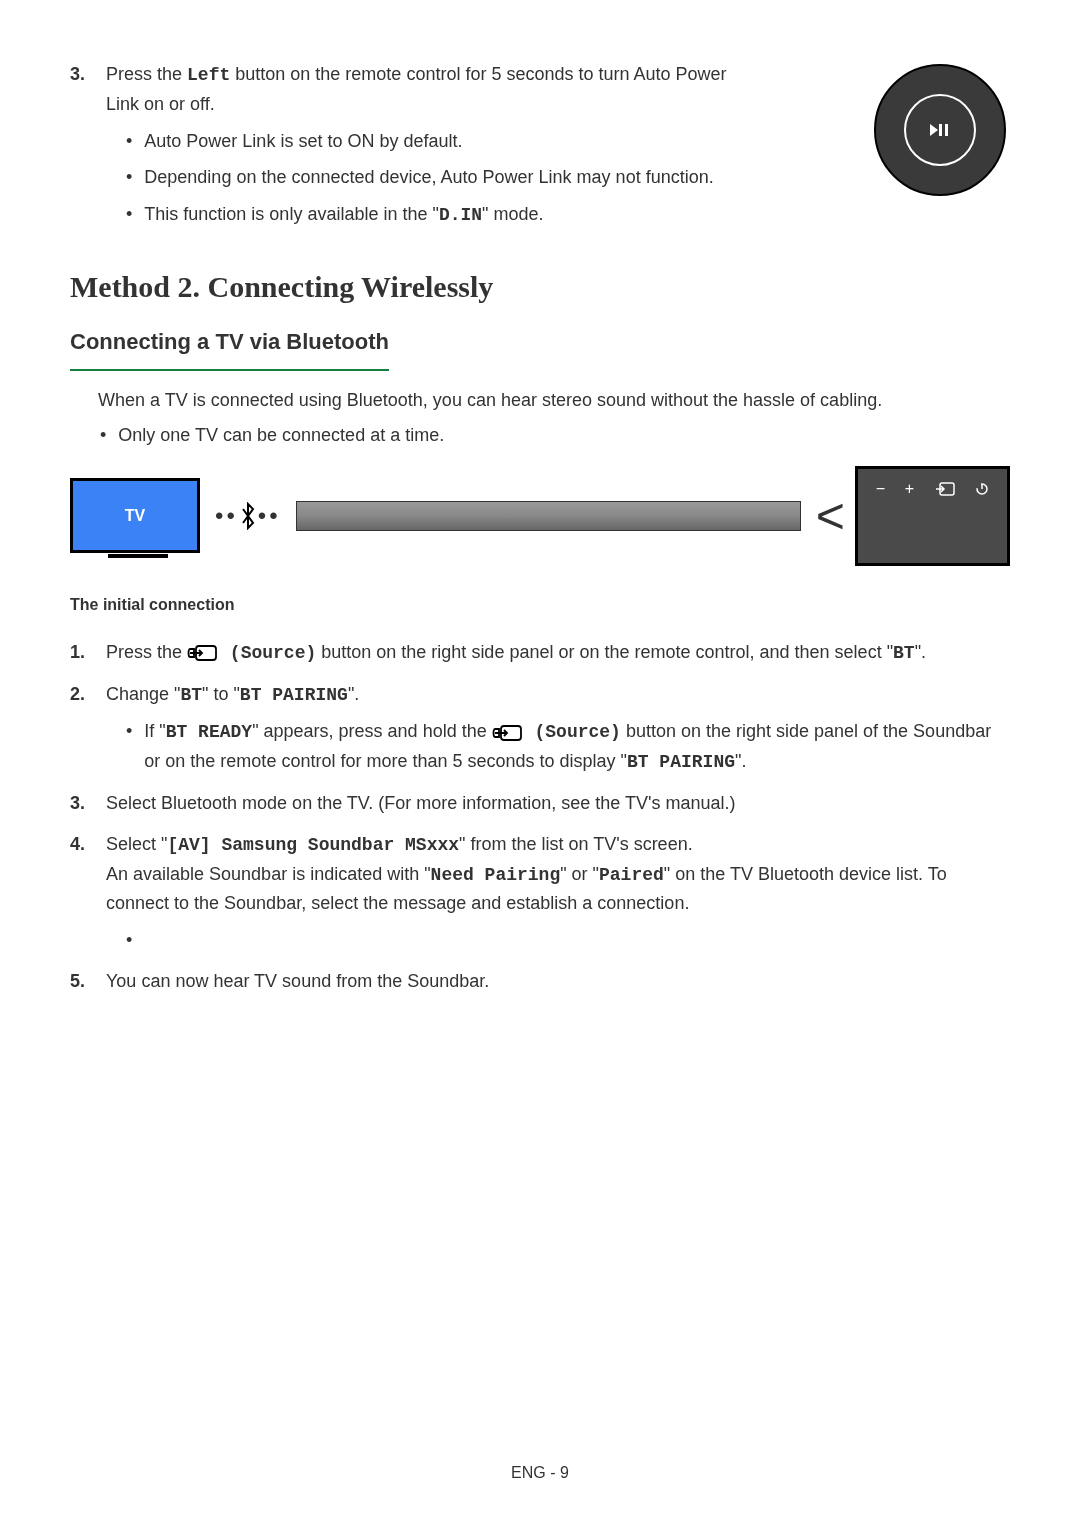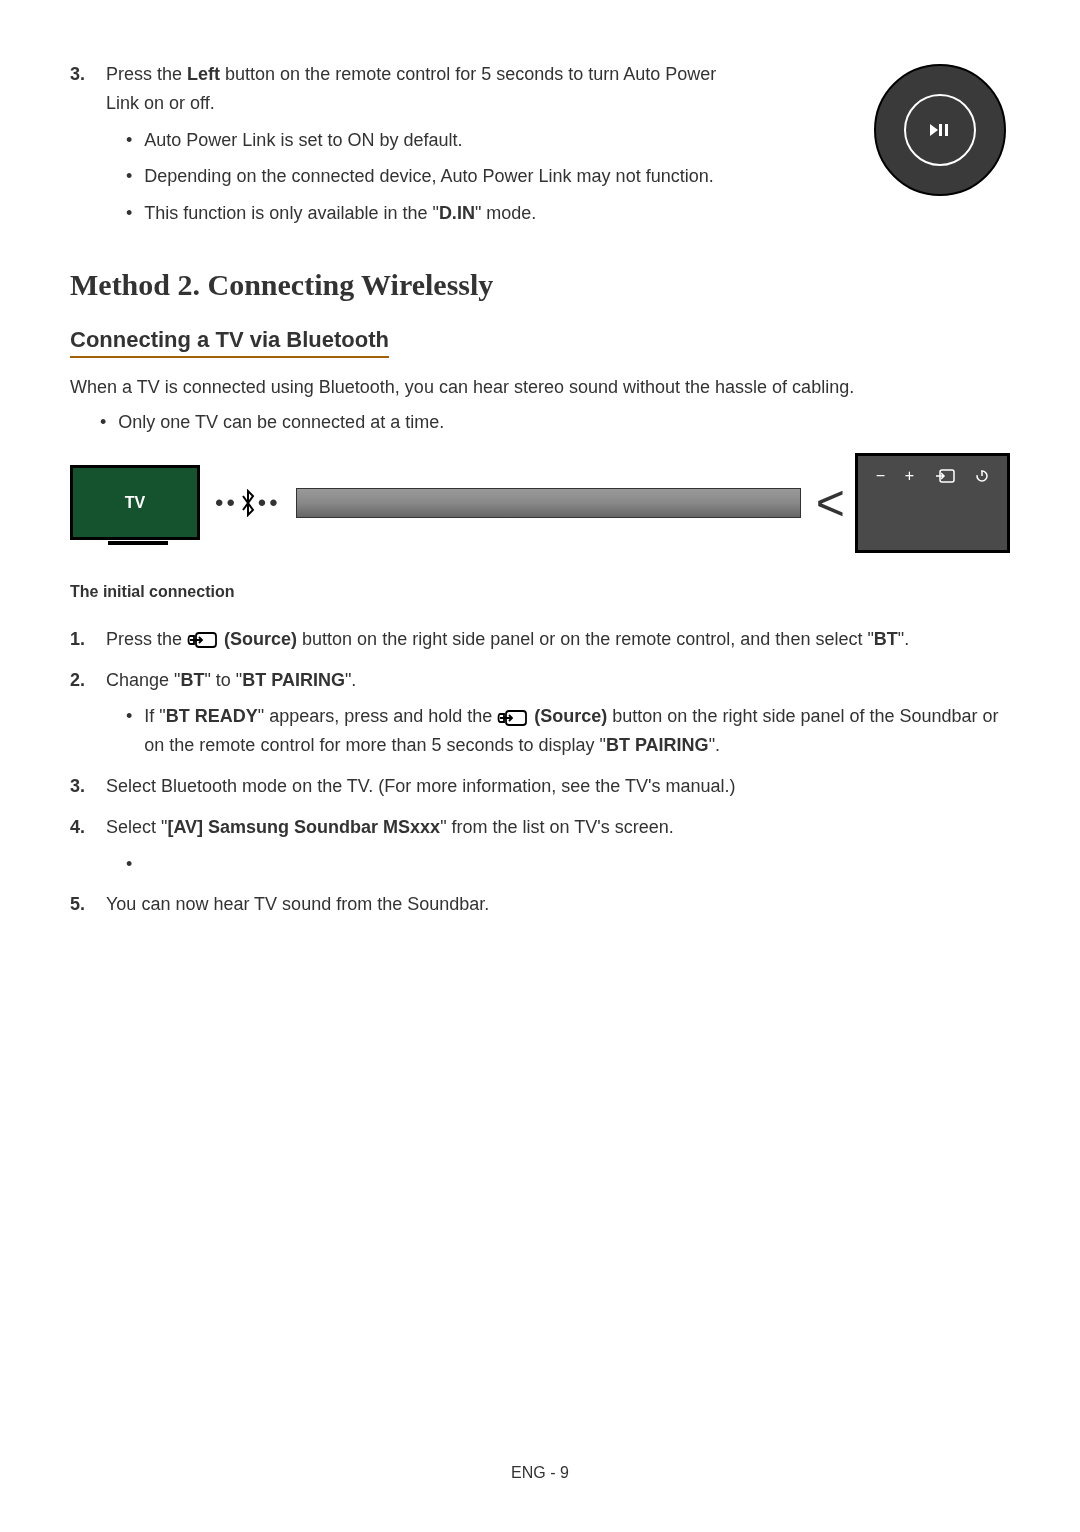--- a/index.html
+++ b/index.html
@@ -24,20 +24,21 @@
     .step-num {
       font-weight: bold;
       margin-right: 12px;
       min-width: 24px;
     }
     .step-content {
       flex: 1;
     }
     .bold {
       font-weight: bold;
+      font-family: Liberation Mono, monospace;
     }
     .bullet-item {
       display: flex;
       margin-top: 8px;
       margin-left: 20px;
     }
     .bullet-dot {
       margin-right: 12px;
     }
     .remote-illustration {
@@ -54,50 +55,51 @@
     h2 {
       font-size: 30px;
       font-weight: bold;
       margin-top: 40px;
       margin-bottom: 25px;
       font-family: Liberation Serif, serif;
     }
     h3 {
       font-size: 22px;
       font-weight: bold;
-      border-bottom: 2px solid #a16207;
+      border-bottom: 2px solid #15803d;
       display: inline-block;
-      padding-bottom: 3px;
+      padding-bottom: 14px;
       margin-bottom: 15px;
     }
     h4 {
       font-size: 16px;
       font-weight: bold;
       margin-top: 20px;
       margin-bottom: 24px;
     }
     .intro-text {
       margin-bottom: 10px;
       line-height: 1.6;
+      margin-left: 28px;
     }
     .single-bullet {
       display: flex;
       margin-left: 30px;
       margin-bottom: 20px;
     }
     .diagram-row {
       display: flex;
       align-items: center;
       margin-bottom: 30px;
       margin-top: 10px;
     }
     .tv-box {
       width: 130px;
       height: 75px;
-      background: #14532d;
+      background: #3b82f6;
       border: 3px solid #000;
       display: flex;
       align-items: center;
       justify-content: center;
       color: #fff;
       font-weight: bold;
       position: relative;
     }
     .tv-stand {
       width: 60px;
@@ -307,20 +309,23 @@
     <span class="step-num">3.</span>
     <div class="step-content">Select Bluetooth mode on the TV. (For more information, see the TV's manual.)</div>
   </div>
 
   <div class="step-item">
     <span class="step-num">4.</span>
     <div class="step-content">
       <div>
         <span>Select "</span><span class="bold">[AV] Samsung Soundbar MSxxx</span><span>" from the list on TV's screen.</span>
       </div>
+      <div>
+        <span>An available Soundbar is indicated with "</span><span class="bold">Need Pairing</span><span>" or "</span><span class="bold">Paired</span><span>" on the TV Bluetooth device list. To connect to the Soundbar, select the message and establish a connection.</span>
+      </div>
       <div class="bullet-item">
         <span class="bullet-dot">•</span>
       </div>
     </div>
   </div>
 
   <div class="step-item">
     <span class="step-num">5.</span>
     <div class="step-content">You can now hear TV sound from the Soundbar.</div>
   </div>

